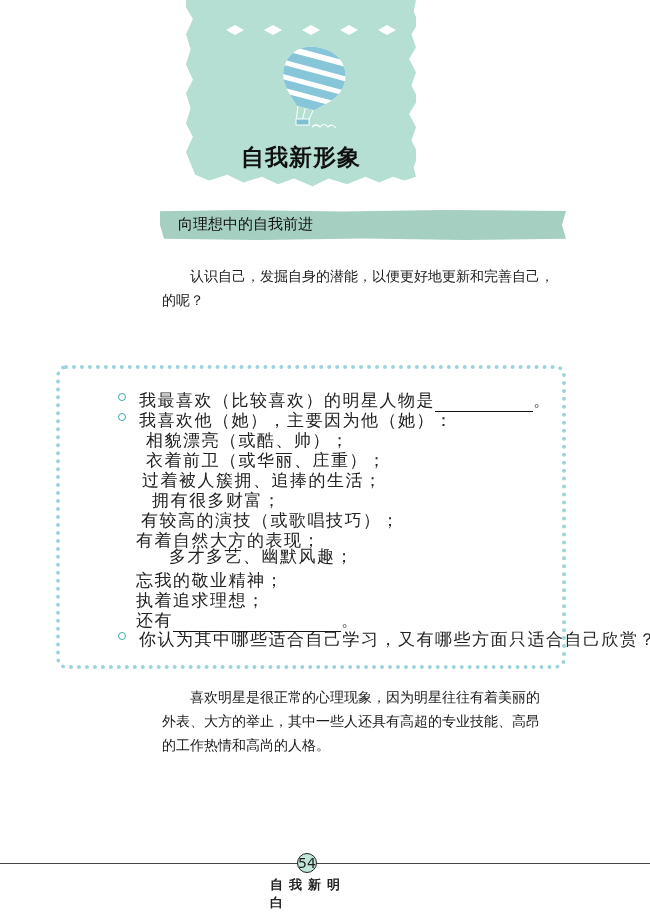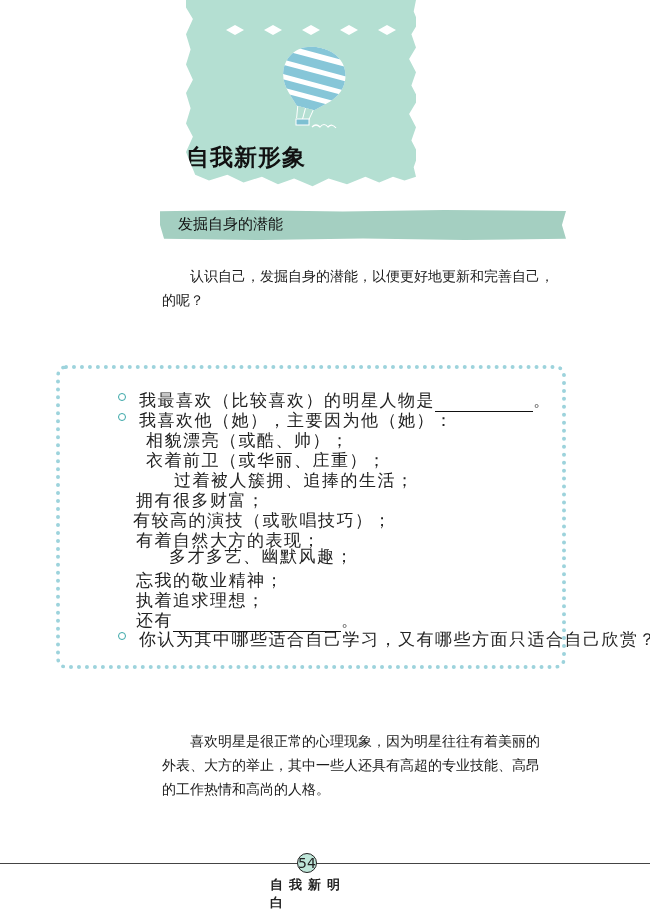--- a/index.html
+++ b/index.html
@@ -4,29 +4,29 @@
   <style>
     html, body { margin:0; padding:0; background:#ffffff; }
     body { width:650px; height:914px; position:relative; overflow:hidden;
            font-family:"DejaVu Sans", sans-serif; color:#1a1a1a; }
     .banner { position:absolute; left:186px; top:0; width:230px; height:190px;
               background:#b4dfd2; 
               clip-path: polygon(0% 0%, 100% 0%, 99% 6%, 101% 12%, 98% 18%, 100% 25%, 97% 31%, 100% 38%, 98% 45%, 101% 52%, 97% 60%, 100% 67%, 98% 74%, 101% 81%, 99% 88%, 100% 93%, 95% 95%, 90% 93%, 84% 96%, 78% 93%, 70% 97%, 62% 94%, 55% 98%, 47% 94%, 40% 97%, 33% 93%, 25% 96%, 18% 92%, 10% 95%, 4% 92%, 2% 86%, 0% 80%, 3% 72%, 0% 65%, 2% 57%, 0% 49%, 3% 42%, 0% 34%, 2% 26%, 0% 18%, 3% 10%, 0% 4%); }
     .diamonds { position:absolute; left:40px; top:25px; width:170px; display:flex; justify-content:space-between; }
     .diamond { width:18px; height:10px; background:#ffffff; clip-path: polygon(50% 0,100% 50%,50% 100%,0 50%); }
     .balloon { position:absolute; left:92px; top:45px; width:70px; height:90px; }
-    .chapter-title { position:absolute; left:0; width:100%; top:142px; 
+    .chapter-title { position:absolute; left:0; width:100%; top:142px; text-align:center;
                      font-family:"DejaVu Serif", serif; font-size:23px; font-weight:bold; color:#111; letter-spacing:1px; }
     .section-bar { position:absolute; left:160px; top:210px; width:406px; height:30px; background:#a4cfc1;
                    clip-path: polygon(0 4%, 20% 0, 45% 5%, 70% 0, 100% 3%, 99% 50%, 100% 96%, 75% 100%, 50% 95%, 25% 100%, 1% 96%, 0 50%); }
     .section-title { position:absolute; left:18px; top:5px; font-size:15px; color:#111; }
     .para { position:absolute; left:162px; width:400px; font-size:14px; line-height:24px; color:#1a1a1a;font-family:Liberation Serif, serif; }
     .para .indent { display:inline-block; width:28px; }
     .para1 { top:265px; }
-    .para2 { top:686px;margin-top:44px; }
+    .para2 { top:686px; }
     .box { position:absolute; left:56px; top:365px; width:502px; height:296px;
            border:4px dotted #9dd3dc; border-radius:10px; }
     .item { position:absolute; font-size:17px; letter-spacing:1.5px; color:#222; white-space:nowrap; }
     .bullet { position:absolute; width:6px; height:6px; border:1.5px solid #3aa7a8; border-radius:50%; }
     .blank { display:inline-block; border-bottom:1.5px solid #111; vertical-align:bottom; height:12px; }
     .footer-line { position:absolute; left:0; top:863px; width:650px; height:1px; background:#444; }
     .page-num { position:absolute; left:297px; top:853px; width:18px; height:18px; border-radius:50%;
                 border:1.5px solid #222; background:#bfe6d9; font-size:14px; text-align:center; line-height:18px; color:#222; }
     .footer-text { position:absolute; left:270px; top:876px; width:80px; font-size:13px; letter-spacing:6px; color:#222; font-weight:bold; }
   </style>
@@ -60,43 +60,43 @@
         <line x1="35" y1="64" x2="35" y2="76"></line>
         <line x1="43" y1="64" x2="41" y2="76"></line>
     </g>
     <rect x="18" y="74" width="13" height="6" fill="#7dc0d2" stroke="#ffffff" stroke-width="1"></rect>
     <path d="M34 82 q4 -4 8 0 q4 -5 8 0 q4 -4 8 1" stroke="#ffffff" stroke-width="1.2" fill="none"></path>
   </svg>
   <div class="chapter-title">自我新形象</div>
 </div>
 
 <div class="section-bar">
-  <div class="section-title">发掘自身的潜能</div>
+  <div class="section-title">向理想中的自我前进</div>
 </div>
 
 <div class="para para1">
   <div><span class="indent"></span><span>认识自己，发掘自身的潜能，以便更好地更新和完善自己，</span></div>
   <div>的呢？</div>
 </div>
 
 <div class="box"></div>
 
 <div class="bullet" style="left:118px;top:393px;"></div>
 <div class="item" style="left:139px;top:389px;">
   <span>我最喜欢（比较喜欢）的明星人物是</span><span class="blank" style="width:98px;"></span><span>。</span>
 </div>
 
 <div class="bullet" style="left:118px;top:413px;"></div>
 <div class="item" style="left:139px;top:409px;">我喜欢他（她），主要因为他（她）：</div>
 
 <div class="item" style="left:146px;top:429px;">相貌漂亮（或酷、帅）；</div>
 <div class="item" style="left:146px;top:449px;">衣着前卫（或华丽、庄重）；</div>
-<div class="item" style="left:142px;top:469px;margin-left:32px;">过着被人簇拥、追捧的生活；</div>
-<div class="item" style="left:136px;top:489px;">拥有很多财富；</div>
-<div class="item" style="left:133px;top:509px;text-align:right;">有较高的演技（或歌唱技巧）；</div>
+<div class="item" style="left:142px;top:469px;">过着被人簇拥、追捧的生活；</div>
+<div class="item" style="left:152px;top:489px;">拥有很多财富；</div>
+<div class="item" style="left:141px;top:509px;text-align:right;">有较高的演技（或歌唱技巧）；</div>
 <div class="item" style="left:136px;top:529px;">有着自然大方的表现；</div>
 <div class="item" style="left:141px;top:545px;margin-left:28px;">多才多艺、幽默风趣；</div>
 <div class="item" style="left:136px;top:569px;">忘我的敬业精神；</div>
 <div class="item" style="left:136px;top:589px;">执着追求理想；</div>
 <div class="item" style="left:136px;top:609px;">
   <span>还有</span><span class="blank" style="width:168px;"></span><span>。</span>
 </div>
 
 <div class="bullet" style="left:118px;top:632px;"></div>
 <div class="item" style="left:139px;top:628px;">你认为其中哪些适合自己学习，又有哪些方面只适合自己欣赏？</div>

